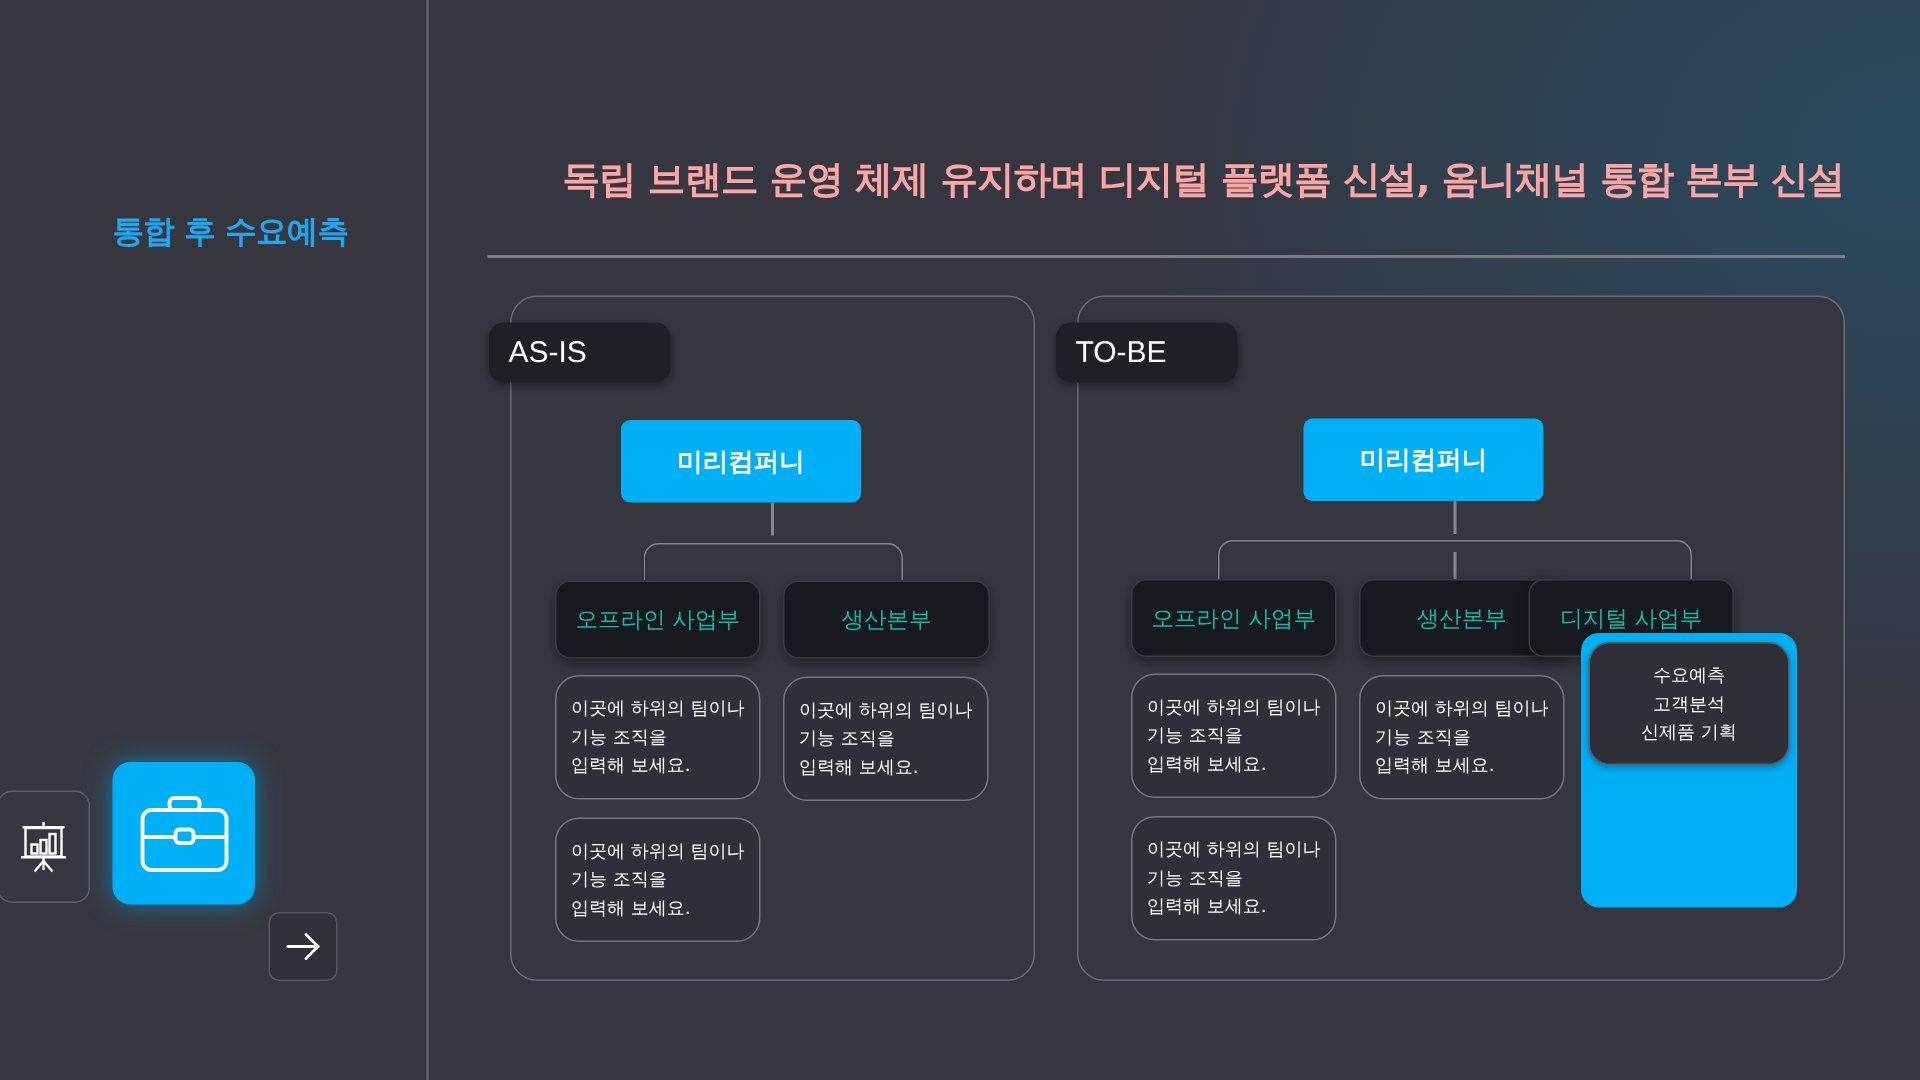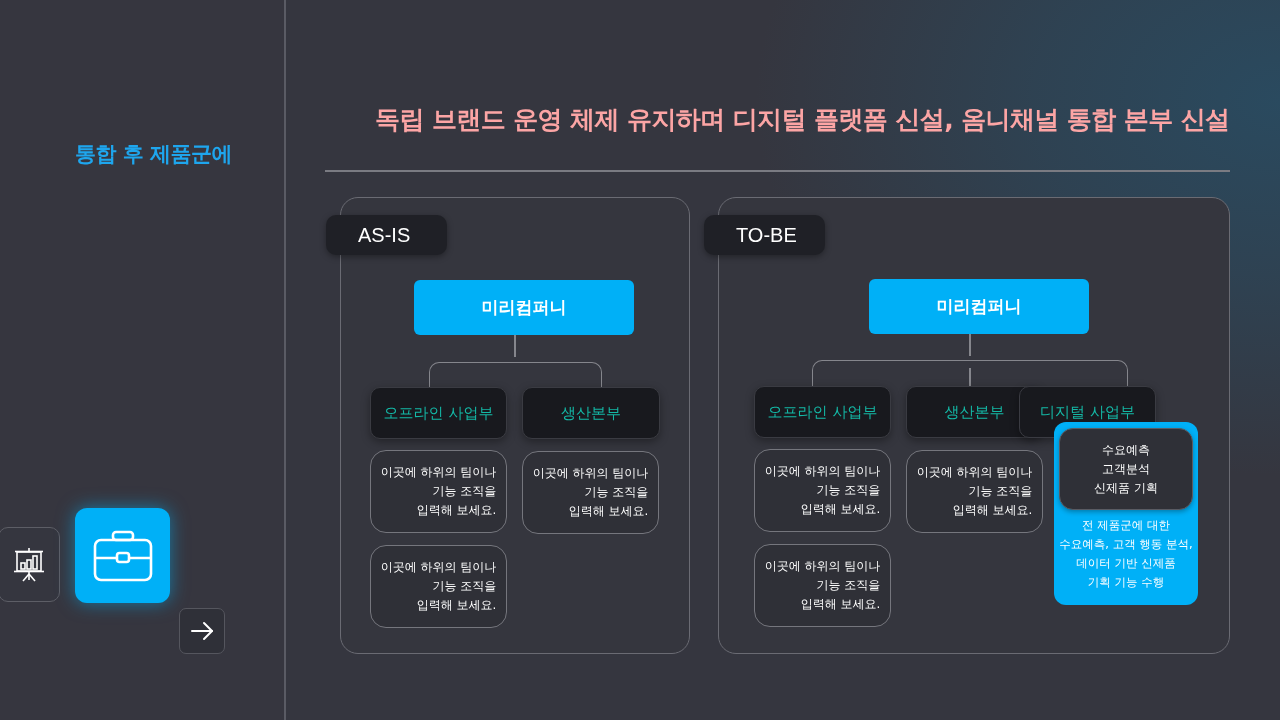--- a/index.html
+++ b/index.html
@@ -59,37 +59,37 @@
     position: absolute; left: 325px; top: 170px; width: 905px; height: 2px;
     background: #7a7b82;
   }
   .panel {
     position: absolute; border: 1.5px solid #6a6b73; border-radius: 18px;
     background: #35363e;
   }
   .panel-tag {
     position: absolute; height: 40px; background: #1f2026; border-radius: 10px;
     font-size: 20px; color: #fff; display: flex; align-items: center;
-    padding-left: 32px; box-shadow: 0 2px 6px rgba(0,0,0,0.35);
+    padding-left: 13px; box-shadow: 0 2px 6px rgba(0,0,0,0.35);
     font-family: "Liberation Sans", sans-serif;
   }
   .root-node {
-    position: absolute; width: 220px; height: 55px; background: #00b0f7; border-radius: 6px;
+    position: absolute; width: 160px; height: 55px; background: #00b0f7; border-radius: 6px;
     display: flex; align-items: center; justify-content: center;
     font-size: 17px; font-weight: bold; color: #fff;
   }
   .dept-node {
     position: absolute; height: 52px; background: #18191e; border: 1.5px solid #3a3b42;
     border-radius: 10px; display: flex; align-items: center; justify-content: center;
     font-size: 15px; color: #14b8a6; box-shadow: 0 3px 8px rgba(0,0,0,0.35);
   }
   .team-box {
     position: absolute; width: 137px; height: 83px; border: 1.5px solid #75767d;
     border-radius: 16px; background: #2f3037;
-    display: flex; align-items: center; justify-content: center; text-align: right;
+    display: flex; align-items: center; justify-content: center; text-align: left;
     font-size: 12px; line-height: 19px; color: #fff; white-space: pre-line;
   }
   .line { position: absolute; background: #85868c; }
   .bracket {
     position: absolute; border: 1.5px solid #85868c; border-bottom: none; border-radius: 10px 10px 0 0;
   }
   .highlight-card {
     position: absolute; left: 1054px; top: 422px; width: 144px; height: 183px;
     background: #00b0f7; border-radius: 12px;
   }
@@ -102,21 +102,21 @@
   }
   .highlight-desc {
     position: absolute; left: 0; top: 94px; width: 144px; text-align: center;
     font-size: 11.5px; line-height: 19px; color: #fff; white-space: pre-line;
   }
 </style>
 </head>
 <body>
 
 <div class="sidebar">
-  <div class="section-title">통합 후 제품군에</div>
+  <div class="section-title">통합 후 수요예측</div>
 
   <div class="nav-btn-prev">
     <svg width="34" height="36" viewBox="0 0 34 36" fill="none" stroke="#fff" stroke-width="1.6">
       <line x1="17" y1="1" x2="17" y2="4"></line>
       <line x1="3" y1="4.5" x2="31" y2="4.5"></line>
       <rect x="5" y="5" width="24" height="19"></rect>
       <line x1="2" y1="24.5" x2="32" y2="24.5"></line>
       <rect x="9" y="16" width="4" height="6"></rect>
       <rect x="15" y="13" width="4" height="9"></rect>
       <rect x="21" y="9" width="4" height="13"></rect>
@@ -186,17 +186,13 @@
 기능 조직을
 입력해 보세요.</div>
 <div class="team-box" style="left:754px;top:544px;">이곳에 하위의 팀이나
 기능 조직을
 입력해 보세요.</div>
 
 <div class="highlight-card">
   <div class="highlight-inner">수요예측
 고객분석
 신제품 기획</div>
-  <div class="highlight-desc">전 제품군에 대한
-수요예측, 고객 행동 분석,
-데이터 기반 신제품
-기획 기능 수행</div>
 </div>
 
 </body></html>

